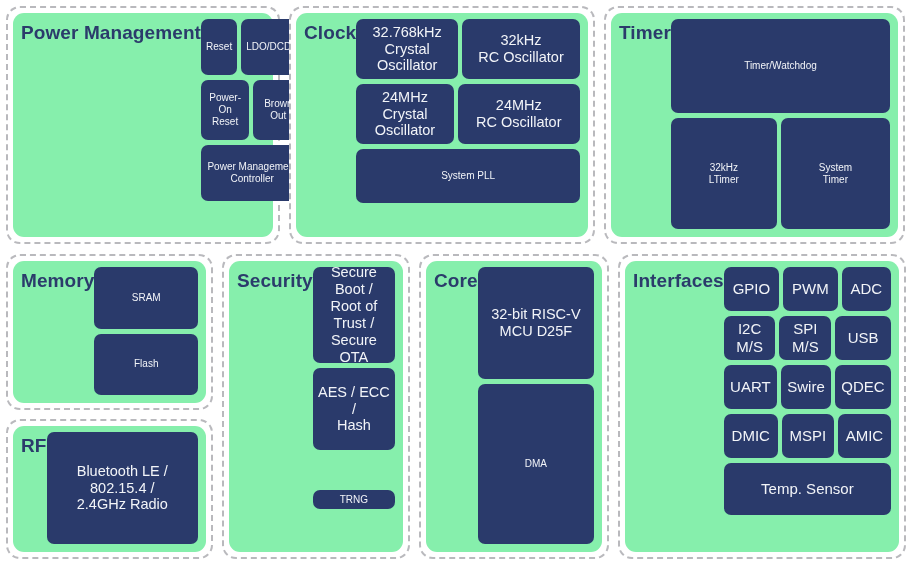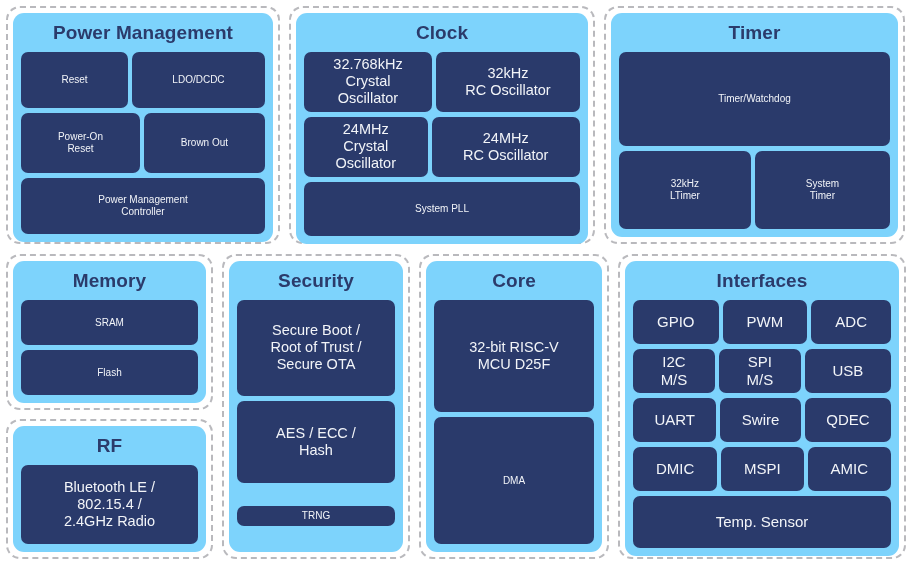--- a/index.html
+++ b/index.html
@@ -40,25 +40,25 @@
     border-radius: 14px;
     background: #ffffff;
     padding: 5px;
     display: flex;
     flex-direction: column;
     min-width: 0;
   }
   .group-inner {
     flex: 1 1 auto;
     box-sizing: border-box;
-    background: #7dd3fc;
+    background: #86efac;
     border-radius: 11px;
     padding: 6px 8px 8px 8px;
     display: flex;
-    flex-direction: column;
+    flex-direction: row;
     min-width: 0;
   }
   .group-title {
     text-align: center;
     color: #2b3b6b;
     font-weight: bold;
     font-size: 19px;
     letter-spacing: 0.1px;
     line-height: 1.1;
     padding: 4px 0 8px 0;

